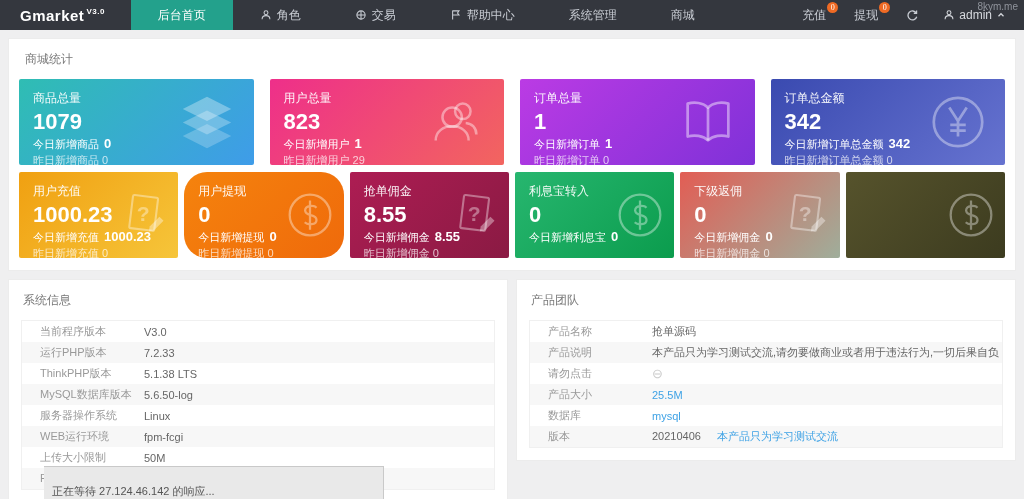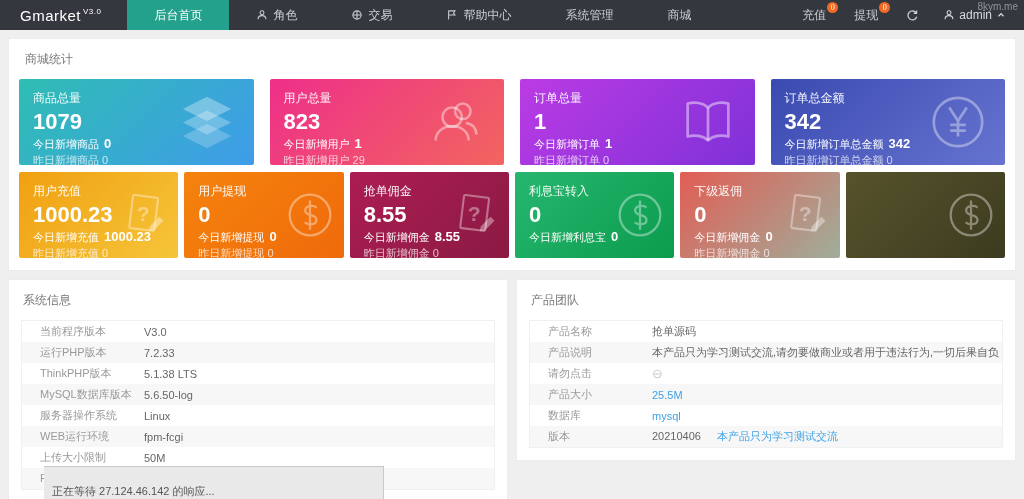--- a/index.html
+++ b/index.html
@@ -1,21 +1,21 @@
 <!DOCTYPE html>
 <html><head>
 <meta charset="utf-8">
 <style>
   * { margin:0; padding:0; box-sizing:border-box; }
   body { font-family:"Liberation Sans", sans-serif; }
   .screen { width:1024px; height:499px; position:relative; overflow:hidden; background:#efeff0; }
 
   
   .navbar { height:30px; background:#34373e; display:flex; align-items:stretch; color:#c9cdd4; font-size:12px; position:relative; }
-  .logo { color:#fff; font-size:15px; font-weight:400; letter-spacing:.5px; padding:0 26px 0 20px; display:flex; align-items:center; }
+  .logo { color:#fff; font-size:15px; font-weight:700; letter-spacing:.5px; padding:0 26px 0 20px; display:flex; align-items:center; }
   .logo sup { font-size:8px; margin-left:2px; transform:translateY(-4px); }
   .nav-menu { display:flex; align-items:stretch; }
   .nav-item { display:flex; align-items:center; gap:5px; padding:0 27px; color:#c9cdd4; text-decoration:none; cursor:pointer; }
   .nav-item.active { background:#23a18c; color:#fff; }
   .nav-right { margin-left:auto; display:flex; align-items:stretch; padding-right:8px; }
   .nav-action { display:flex; align-items:center; padding:0 14px; color:#c9cdd4; text-decoration:none; cursor:pointer; position:relative;font-family:Liberation Serif, serif; }
   .badge { position:absolute; top:2px; right:2px; background:#ef6a24; color:#fff; font-style:normal; font-size:8px; width:11px; height:11px; border-radius:50%; text-align:center; line-height:11px; }
   .nav-user { display:flex; align-items:center; gap:4px; padding:0 10px; color:#d6d9de; cursor:pointer; text-decoration:none; }
   .nicon { display:inline-flex; align-items:center; }
   .watermark { position:absolute; top:1px; right:6px; font-size:10px; color:#90949c; z-index:30; }
@@ -213,21 +213,21 @@
               <div class="sc-line dim">昨日新增充值 <span>0</span></div>
             </div>
             <div class="sc-icon">
               <svg viewBox="0 0 64 64">
                 <rect x="16" y="9" width="31" height="41" rx="2" transform="rotate(7 32 30)" fill="none" stroke="rgba(255,255,255,0.38)" stroke-width="2.6"></rect>
                 <text x="23" y="39" font-size="26" font-weight="bold" fill="rgba(255,255,255,0.38)">?</text>
                 <path d="M39 46l12-12 5 5-12 12-6 1z" fill="rgba(255,255,255,0.38)"></path>
               </svg>
             </div>
           </div>
-          <div class="stat-card" style="background: linear-gradient(135deg, rgb(245, 131, 13), rgb(239, 106, 11));">
+          <div class="stat-card" style="background: linear-gradient(135deg, rgb(245, 131, 13), rgb(239, 106, 11)); border-radius: 23px;">
             <div class="sc-body">
               <div class="sc-title">用户提现</div>
               <div class="sc-value">0</div>
               <div class="sc-line">今日新增提现 <b>0</b></div>
               <div class="sc-line dim">昨日新增提现 <span>0</span></div>
             </div>
             <div class="sc-icon">
               <svg viewBox="0 0 64 64">
                 <g fill="none" stroke="rgba(255,255,255,0.38)" stroke-width="2.8">
                   <circle cx="32" cy="32" r="25"></circle>

